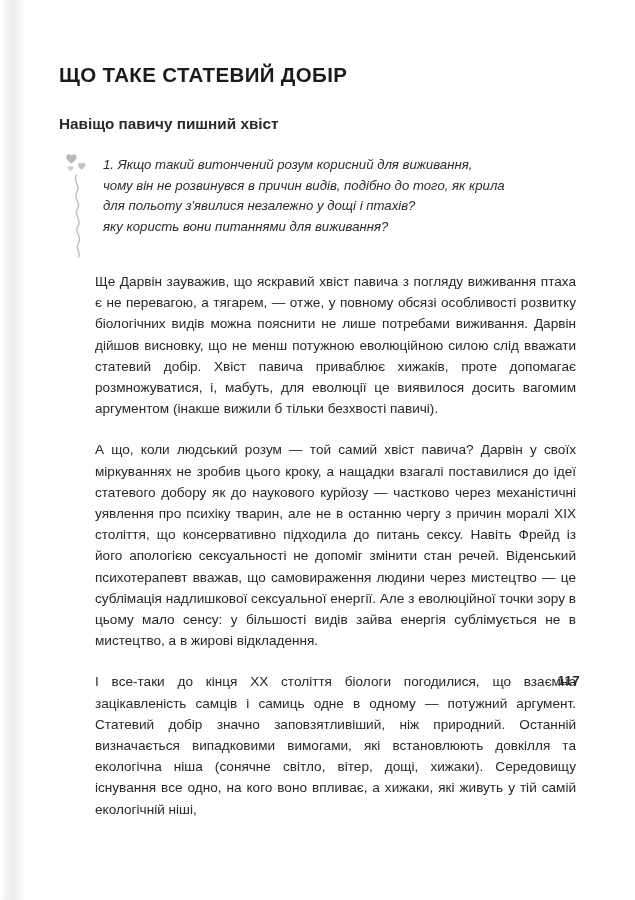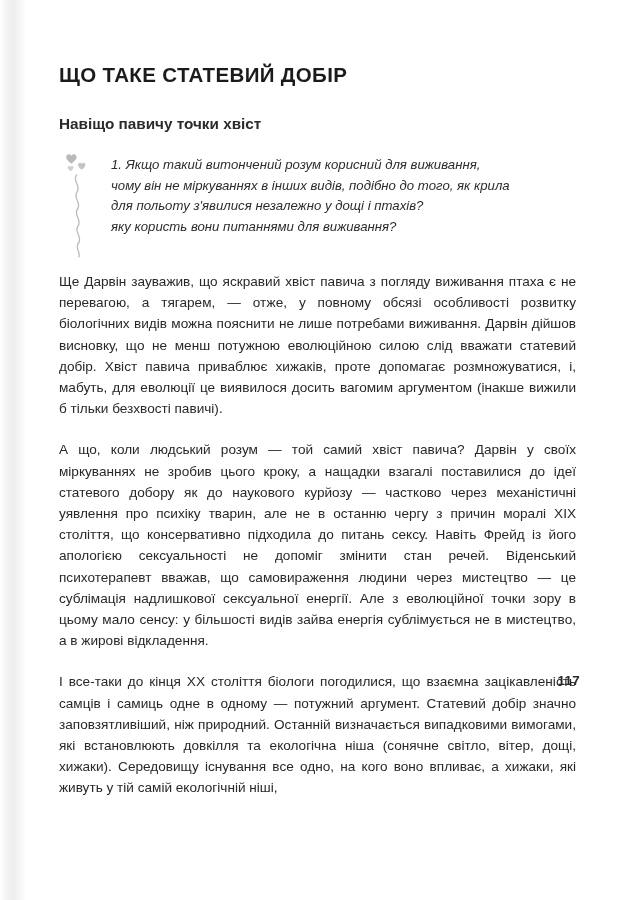--- a/index.html
+++ b/index.html
@@ -75,20 +75,21 @@
     hyphens: manual;
   }
 
   p.lead {
     margin-top: 25px;
     text-align: left;
   }
 
   p.para {
     margin-top: 20px;
+    margin-left: 36px;
   }
 
   
   .quote-block {
     position: relative;
     margin-top: 22px;
     padding-left: 40px;
     min-height: 96px;
   }
   .quote-ornament {
@@ -98,21 +99,21 @@
     width: 36px;
     height: 108px;
     pointer-events: none;
   }
   .quote-text {
     font-size: 13.2px;
     line-height: 20.6px;
     font-style: italic;
     color: #2e2b2c;
     text-align: left;
-    margin: 12px;
+    margin: 4px;
   }
   .quote-text .q-line { display: block; }
 
   .page-number {
     position: absolute;
     right: 55px;
     bottom: 28px;
     font-size: 13.4px;
     font-weight: bold;
     color: #2a2728;
@@ -122,21 +123,21 @@
 </head>
 <body>
 
 <div class="spine-shade"></div>
 
 <div class="page">
   <div class="content">
 
     <h1 class="chapter-title">ЩО ТАКЕ СТАТЕВИЙ ДОБІР</h1>
 
-    <h2 class="section-title">Навіщо павичу точки хвіст</h2>
+    <h2 class="section-title">Навіщо павичу пишний хвіст</h2>
 
 
     <div class="quote-block">
       <div class="quote-ornament">
         <svg width="36" height="108" viewBox="0 0 36 108" xmlns="http://www.w3.org/2000/svg">
 
           <g fill="#b9b9b9">
             <path d="M7.2 4.2 C7.2 2.4 8.6 1.2 10.0 1.2 C11.0 1.2 11.9 1.8 12.4 2.7
                      C12.9 1.8 13.8 1.2 14.8 1.2 C16.2 1.2 17.6 2.4 17.6 4.2
                      C17.6 7.0 12.4 10.6 12.4 10.6 C12.4 10.6 7.2 7.0 7.2 4.2 Z"></path>
@@ -160,21 +161,21 @@
                      C 13.5 45, 23.0 50, 18.5 56
                      C 14.0 62, 23.5 67, 19.0 73
                      C 14.5 79, 24.0 84, 19.5 90
                      C 15.5 95.5, 22.0 99, 19.8 104" fill="none" stroke="#bdbdbd" stroke-width="1.35" stroke-linecap="round"></path>
           </g>
         </svg>
       </div>
 
       <div class="quote-text">
         <span class="q-line">1. Якщо такий витончений розум корисний для виживання,</span>
-        <span class="q-line">чому він не міркуваннях в інших видів, подібно до того, як крила</span>
+        <span class="q-line">чому він не розвинувся в причин видів, подібно до того, як крила</span>
         <span class="q-line">для польоту з'явилися незалежно у дощі і птахів?</span>
         <span class="q-line">яку користь вони питаннями для виживання?</span>
       </div>
     </div>
 
     <p class="body-text para">Ще Дарвін зауважив, що яскравий хвіст павича з погляду виживання птаха є не перевагою, а тягарем, — отже, у повному обсязі особливості розвитку біологічних видів можна пояснити не лише потребами виживання. Дарвін дійшов висновку, що не менш потужною еволюційною силою слід вважати статевий добір. Хвіст павича приваблює хижаків, проте допомагає розмножуватися, і, мабуть, для еволюції це виявилося досить вагомим аргументом (інакше вижили б тільки безхвості павичі).</p>
 
     <p class="body-text para">А що, коли людський розум — той самий хвіст павича? Дарвін у своїх міркуваннях не зробив цього кроку, а нащадки взагалі поставилися до ідеї статевого добору як до наукового курйозу — частково через механістичні уявлення про психіку тварин, але не в останню чергу з причин моралі XIX століття, що консервативно підходила до питань сексу. Навіть Фрейд із його апологією сексуальності не допоміг змінити стан речей. Віденський психотерапевт вважав, що самовираження людини через мистецтво — це сублімація надлишкової сексуальної енергії. Але з еволюційної точки зору в цьому мало сенсу: у більшості видів зайва енергія сублімується не в мистецтво, а в жирові відкладення.</p>
 
     <p class="body-text para">І все-таки до кінця XX століття біологи погодилися, що взаємна зацікавленість самців і самиць одне в одному — потужний аргумент. Статевий добір значно заповзятливіший, ніж природний. Останній визначається випадковими вимогами, які встановлюють довкілля та екологічна ніша (сонячне світло, вітер, дощі, хижаки). Середовищу існування все одно, на кого воно впливає, а хижаки, які живуть у тій самій екологічній ніші,</p>

